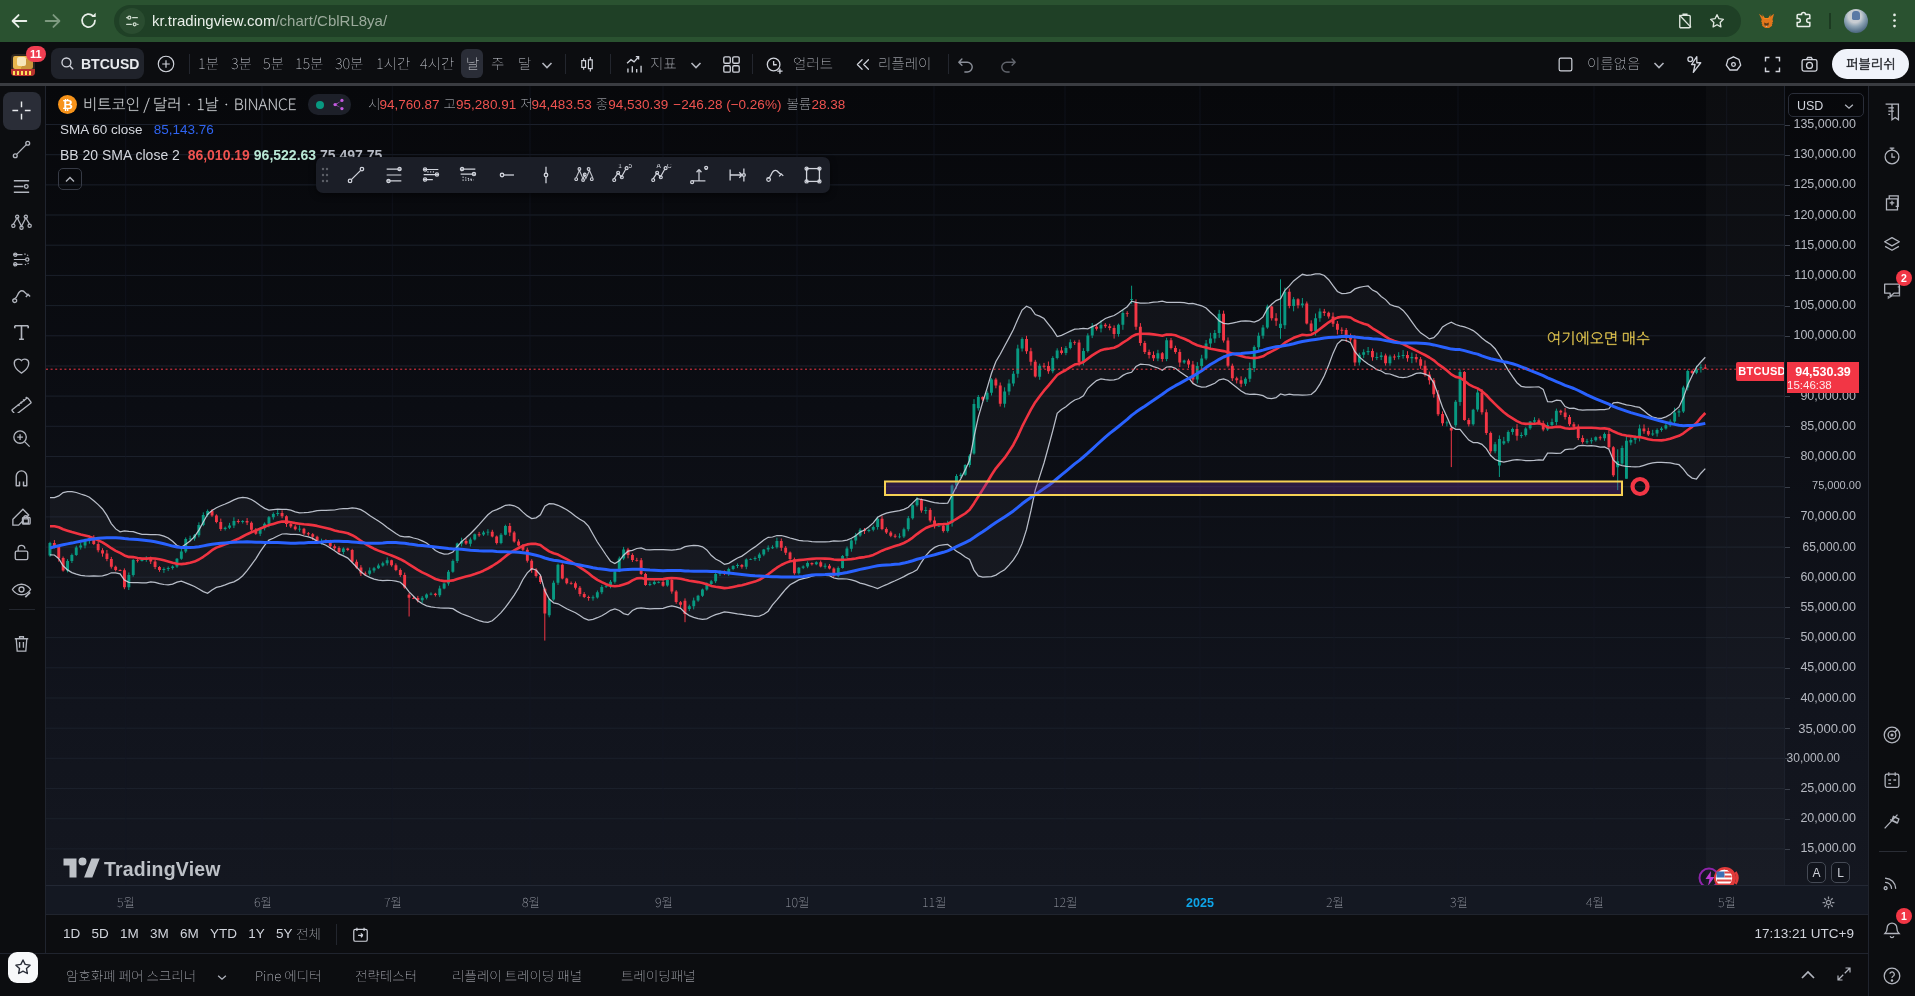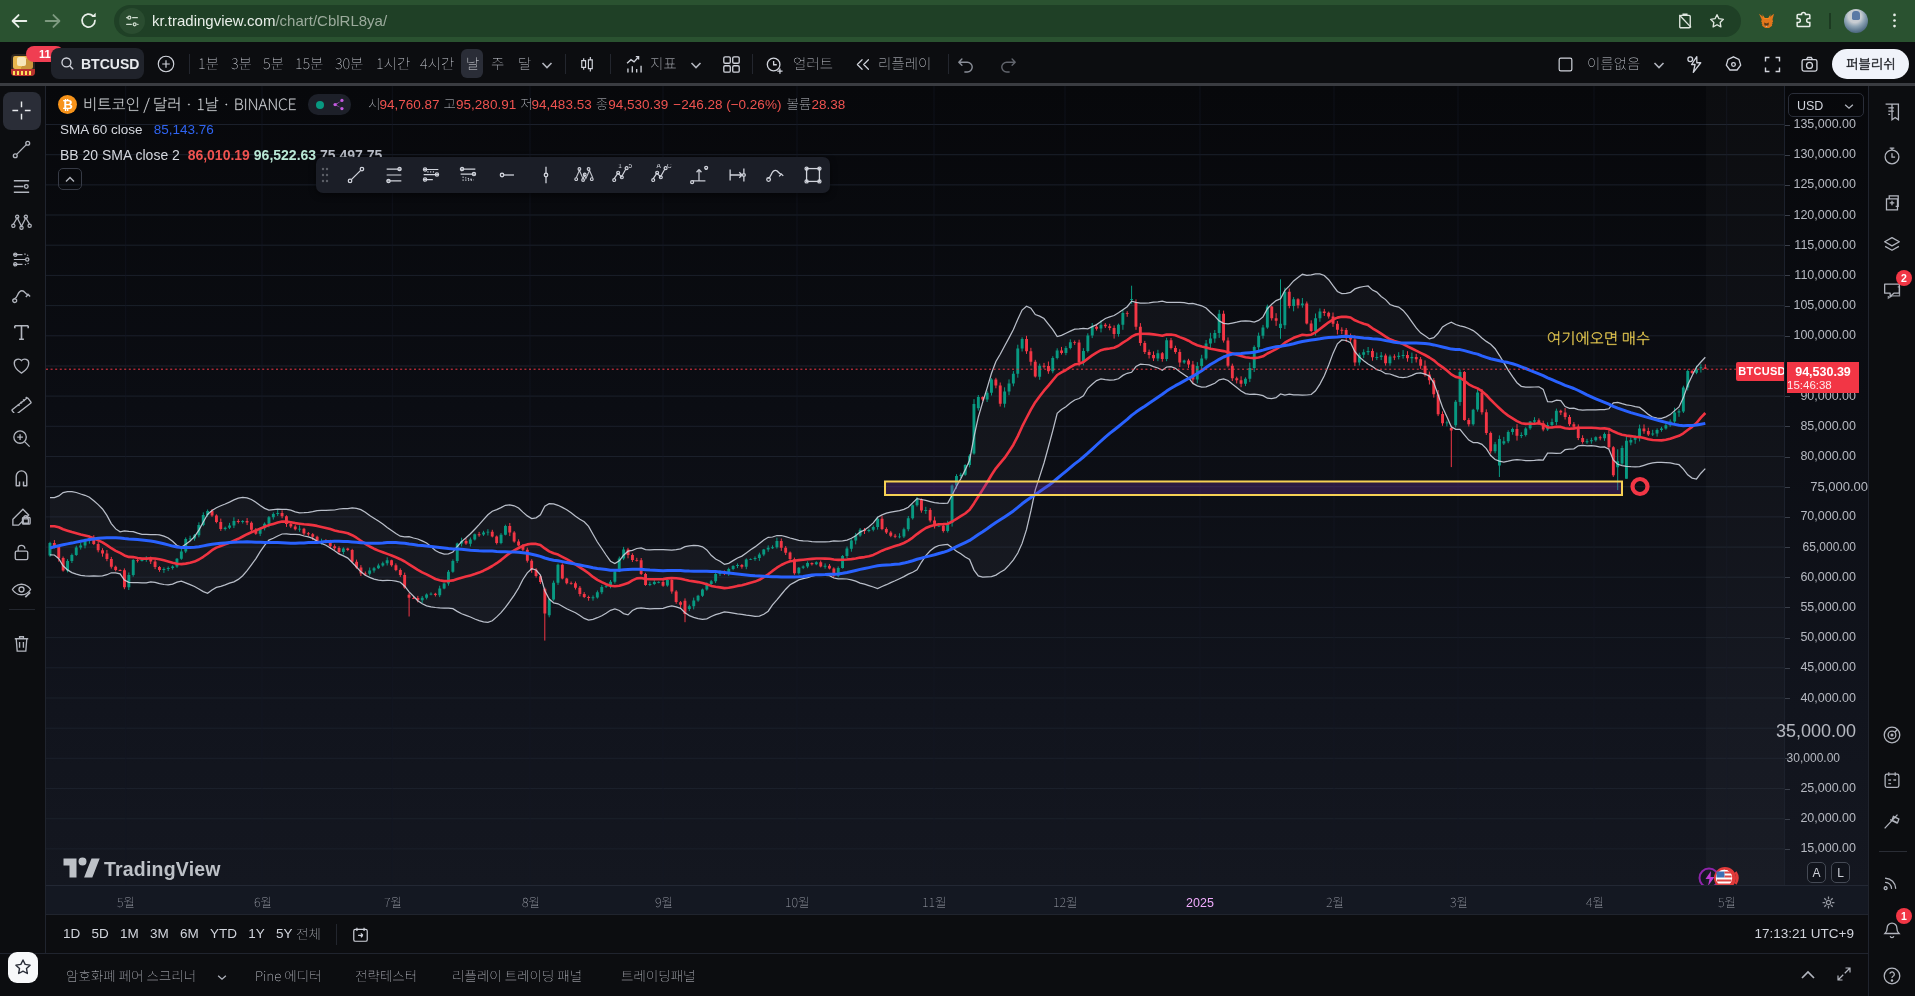--- a/index.html
+++ b/index.html
@@ -72,21 +72,21 @@
       </g>
     </svg>
 </div>
 <div id="tvbar">
   <div class="abs" style="left:11px;top:12px;width:24px;height:22px;border-radius:4px;background:#2e2620;overflow:hidden">
       <div style="position:absolute;left:2px;top:2px;width:20px;height:13px;background:linear-gradient(120deg,#e8b64e 0 55%,#c9963b 55%);border-radius:2px"></div>
       <div style="position:absolute;left:6px;top:3px;width:9px;height:9px;background:#f6e7bb;border-radius:2px"></div>
       <div style="position:absolute;left:0px;bottom:0px;width:24px;height:7px;background:#b8332e"></div>
       <div style="position:absolute;left:2px;bottom:1px;width:20px;height:4px;background:repeating-linear-gradient(90deg,#ffe45c 0 2px,#b8332e 2px 4px)"></div>
     </div>
-  <div class="abs" style="left:26px;top:4px;min-width:16px;height:16px;border-radius:8px;background:#f03e52;color:#fff;font-size:11px;font-weight:700;text-align:center;line-height:16px;padding:0 13px">11</div>
+  <div class="abs" style="left:26px;top:4px;min-width:16px;height:16px;border-radius:8px;background:#f03e52;color:#fff;font-size:11px;font-weight:700;text-align:center;line-height:16px;padding:0 4px">11</div>
   <div class="abs" style="left:51px;top:6px;width:93px;height:31px;background:#20232b;border-radius:8px"></div>
   <svg class="abs" style="left:59px;top:13px" width="17" height="17" viewBox="0 0 24 24">
       <circle cx="10.5" cy="10.5" r="6.3" stroke="#d1d4dc" stroke-width="1.9" fill="none"></circle>
       <path d="M15.2 15.2L20 20" stroke="#d1d4dc" stroke-width="1.9"></path>
     </svg>
   <div class="abs" style="left:81px;top:14px;font-size:14px;font-weight:700;color:#e8eaed">BTCUSD</div>
   <svg class="abs" style="left:156px;top:12px" width="20" height="20" viewBox="0 0 24 24">
       <circle cx="12" cy="12" r="9.3" stroke="#d1d4dc" stroke-width="1.4" fill="none"></circle>
       <path d="M12 7.5v9M7.5 12h9" stroke="#d1d4dc" stroke-width="1.4"></path>
     </svg>
@@ -586,37 +586,37 @@
   <div class="abs" style="right:12px;top:212.1px;font-size:12.5px;color:#b6b9c1">105,000.00</div>
   <div class="abs" style="left:0px;top:249.8px;width:5px;height:1px;background:#3a3f4a"></div>
   <div class="abs" style="right:12px;top:242.3px;font-size:12.5px;color:#b6b9c1">100,000.00</div>
   <div class="abs" style="left:0px;top:310.1px;width:5px;height:1px;background:#3a3f4a"></div>
   <div class="abs" style="right:12px;top:302.6px;font-size:12.5px;color:#b6b9c1">90,000.00</div>
   <div class="abs" style="left:0px;top:340.3px;width:5px;height:1px;background:#3a3f4a"></div>
   <div class="abs" style="right:12px;top:332.8px;font-size:12.5px;color:#b6b9c1">85,000.00</div>
   <div class="abs" style="left:0px;top:370.5px;width:5px;height:1px;background:#3a3f4a"></div>
   <div class="abs" style="right:12px;top:363.0px;font-size:12.5px;color:#b6b9c1">80,000.00</div>
   <div class="abs" style="left:0px;top:400.7px;width:5px;height:1px;background:#3a3f4a"></div>
-  <div class="abs" style="right:0;top:393.2px;font-size:13px;color:#b6b9c1">75,000.00</div>
+  <div class="abs" style="right:7px;top:393.2px;font-size:11px;color:#b6b9c1">75,000.00</div>
   <div class="abs" style="left:0px;top:430.9px;width:5px;height:1px;background:#3a3f4a"></div>
   <div class="abs" style="right:12px;top:423.4px;font-size:12.5px;color:#b6b9c1">70,000.00</div>
   <div class="abs" style="left:0px;top:461.1px;width:5px;height:1px;background:#3a3f4a"></div>
   <div class="abs" style="right:12px;top:453.6px;font-size:12px;color:#b6b9c1">65,000.00</div>
   <div class="abs" style="left:0px;top:491.2px;width:5px;height:1px;background:#3a3f4a"></div>
   <div class="abs" style="right:12px;top:483.7px;font-size:12.5px;color:#b6b9c1">60,000.00</div>
   <div class="abs" style="left:0px;top:521.4px;width:5px;height:1px;background:#3a3f4a"></div>
   <div class="abs" style="right:12px;top:513.9px;font-size:12.5px;color:#b6b9c1">55,000.00</div>
   <div class="abs" style="left:0px;top:551.6px;width:5px;height:1px;background:#3a3f4a"></div>
   <div class="abs" style="right:12px;top:544.1px;font-size:12.5px;color:#b6b9c1">50,000.00</div>
   <div class="abs" style="left:0px;top:581.8px;width:5px;height:1px;background:#3a3f4a"></div>
   <div class="abs" style="right:12px;top:574.3px;font-size:12.5px;color:#b6b9c1">45,000.00</div>
   <div class="abs" style="left:0px;top:612.0px;width:5px;height:1px;background:#3a3f4a"></div>
   <div class="abs" style="right:12px;top:604.5px;font-size:12.5px;color:#b6b9c1">40,000.00</div>
   <div class="abs" style="left:0px;top:642.2px;width:5px;height:1px;background:#3a3f4a"></div>
-  <div class="abs" style="right:12px;top:634.7px;font-size:18px;color:#b6b9c1">35,000.00</div>
+  <div class="abs" style="right:12px;top:634.7px;font-size:13px;color:#b6b9c1">35,000.00</div>
   <div class="abs" style="left:0px;top:672.3px;width:5px;height:1px;background:#3a3f4a"></div>
   <div class="abs" style="right:28px;top:664.8px;font-size:12px;color:#b6b9c1">30,000.00</div>
   <div class="abs" style="left:0px;top:702.5px;width:5px;height:1px;background:#3a3f4a"></div>
   <div class="abs" style="right:12px;top:695.0px;font-size:12.5px;color:#b6b9c1">25,000.00</div>
   <div class="abs" style="left:0px;top:732.7px;width:5px;height:1px;background:#3a3f4a"></div>
   <div class="abs" style="right:12px;top:725.2px;font-size:12.5px;color:#b6b9c1">20,000.00</div>
   <div class="abs" style="left:0px;top:762.9px;width:5px;height:1px;background:#3a3f4a"></div>
   <div class="abs" style="right:12px;top:755.4px;font-size:12.5px;color:#b6b9c1">15,000.00</div>
   <div class="abs" style="left:22px;top:776px;width:19px;height:21px;border:1px solid #454a55;border-radius:5px;color:#cdd0d8;font-size:12px;text-align:center;line-height:21px;background:#10131b">A</div>
   <div class="abs" style="left:46px;top:776px;width:19px;height:21px;border:1px solid #454a55;border-radius:5px;color:#cdd0d8;font-size:12px;text-align:center;line-height:21px;background:#10131b">L</div>
@@ -642,21 +642,21 @@
     </svg>
   <svg class="abs" style="left:739.4933605194092px;top:6.5px;" width="27" height="21" viewBox="0 0 27 21">
       <path transform="translate(0,14)" d="M1.19 -0.00 L1.19 -0.41 L3.28 -0.41 L3.28 -8.22 L1.69 -8.22 L1.69 -8.55 Q2.21 -8.64 2.62 -8.77 Q3.04 -8.91 3.32 -9.07 L3.71 -9.07 L3.71 -0.41 L5.66 -0.41 L5.66 -0.00 L1.19 -0.00 Z M9.77 0.16 Q8.98 0.16 8.39 -0.35 Q7.81 -0.86 7.51 -1.91 Q7.20 -2.96 7.20 -4.56 Q7.20 -6.15 7.51 -7.18 Q7.81 -8.21 8.39 -8.72 Q8.98 -9.24 9.77 -9.24 Q10.57 -9.24 11.14 -8.72 Q11.71 -8.21 12.02 -7.18 Q12.34 -6.15 12.34 -4.56 Q12.34 -2.96 12.02 -1.91 Q11.71 -0.86 11.14 -0.35 Q10.57 0.16 9.77 0.16 Z M9.77 -0.25 Q10.41 -0.25 10.89 -0.75 Q11.36 -1.25 11.62 -2.21 Q11.88 -3.18 11.88 -4.56 Q11.88 -5.94 11.62 -6.89 Q11.36 -7.85 10.89 -8.34 Q10.41 -8.84 9.77 -8.84 Q9.14 -8.84 8.66 -8.34 Q8.19 -7.85 7.92 -6.89 Q7.66 -5.94 7.66 -4.56 Q7.66 -3.18 7.92 -2.21 Q8.19 -1.25 8.66 -0.75 Q9.14 -0.25 9.77 -0.25 Z M17.04 -5.55 L17.44 -5.55 L17.44 -3.53 L17.04 -3.53 L17.04 -5.55 Z M22.11 -10.19 L22.52 -10.19 L22.52 -3.59 L22.11 -3.59 L22.11 -10.19 Z M13.76 -5.36 L13.69 -5.75 Q14.75 -5.75 15.99 -5.78 Q17.22 -5.80 18.51 -5.87 Q19.80 -5.94 21.00 -6.09 L21.04 -5.76 Q19.83 -5.59 18.54 -5.50 Q17.25 -5.41 16.02 -5.39 Q14.80 -5.36 13.76 -5.36 Z M15.47 -3.11 L22.52 -3.11 L22.52 -1.12 L15.90 -1.12 L15.90 0.51 L15.51 0.51 L15.51 -1.47 L22.12 -1.47 L22.12 -2.75 L15.47 -2.75 L15.47 -3.11 Z M15.51 0.29 L23.01 0.29 L23.01 0.66 L15.51 0.66 L15.51 0.29 Z M19.66 -4.80 L22.26 -4.80 L22.26 -4.44 L19.66 -4.44 L19.66 -4.80 Z M17.31 -9.93 Q18.12 -9.93 18.72 -9.73 Q19.33 -9.54 19.66 -9.16 Q19.99 -8.79 19.99 -8.26 Q19.99 -7.75 19.66 -7.38 Q19.33 -7.00 18.72 -6.81 Q18.12 -6.61 17.31 -6.61 Q16.50 -6.61 15.89 -6.81 Q15.29 -7.00 14.96 -7.38 Q14.64 -7.75 14.64 -8.26 Q14.64 -8.79 14.96 -9.16 Q15.29 -9.54 15.89 -9.73 Q16.50 -9.93 17.31 -9.93 Z M17.31 -9.57 Q16.29 -9.57 15.66 -9.21 Q15.02 -8.85 15.02 -8.26 Q15.02 -7.69 15.66 -7.32 Q16.29 -6.95 17.31 -6.95 Q18.34 -6.95 18.96 -7.32 Q19.59 -7.69 19.59 -8.26 Q19.59 -8.85 18.96 -9.21 Q18.34 -9.57 17.31 -9.57 Z" fill="#a8abb5"></path>
     </svg>
   <svg class="abs" style="left:876.4933605194092px;top:6.5px;" width="27" height="21" viewBox="0 0 27 21">
       <path transform="translate(0,14)" d="M1.19 -0.00 L1.19 -0.41 L3.28 -0.41 L3.28 -8.22 L1.69 -8.22 L1.69 -8.55 Q2.21 -8.64 2.62 -8.77 Q3.04 -8.91 3.32 -9.07 L3.71 -9.07 L3.71 -0.41 L5.66 -0.41 L5.66 -0.00 L1.19 -0.00 Z M7.70 -0.00 L7.70 -0.41 L9.79 -0.41 L9.79 -8.22 L8.20 -8.22 L8.20 -8.55 Q8.73 -8.64 9.14 -8.77 Q9.55 -8.91 9.84 -9.07 L10.23 -9.07 L10.23 -0.41 L12.17 -0.41 L12.17 -0.00 L7.70 -0.00 Z M17.04 -5.55 L17.44 -5.55 L17.44 -3.53 L17.04 -3.53 L17.04 -5.55 Z M22.11 -10.19 L22.52 -10.19 L22.52 -3.59 L22.11 -3.59 L22.11 -10.19 Z M13.76 -5.36 L13.69 -5.75 Q14.75 -5.75 15.99 -5.78 Q17.22 -5.80 18.51 -5.87 Q19.80 -5.94 21.00 -6.09 L21.04 -5.76 Q19.83 -5.59 18.54 -5.50 Q17.25 -5.41 16.02 -5.39 Q14.80 -5.36 13.76 -5.36 Z M15.47 -3.11 L22.52 -3.11 L22.52 -1.12 L15.90 -1.12 L15.90 0.51 L15.51 0.51 L15.51 -1.47 L22.12 -1.47 L22.12 -2.75 L15.47 -2.75 L15.47 -3.11 Z M15.51 0.29 L23.01 0.29 L23.01 0.66 L15.51 0.66 L15.51 0.29 Z M19.66 -4.80 L22.26 -4.80 L22.26 -4.44 L19.66 -4.44 L19.66 -4.80 Z M17.31 -9.93 Q18.12 -9.93 18.72 -9.73 Q19.33 -9.54 19.66 -9.16 Q19.99 -8.79 19.99 -8.26 Q19.99 -7.75 19.66 -7.38 Q19.33 -7.00 18.72 -6.81 Q18.12 -6.61 17.31 -6.61 Q16.50 -6.61 15.89 -6.81 Q15.29 -7.00 14.96 -7.38 Q14.64 -7.75 14.64 -8.26 Q14.64 -8.79 14.96 -9.16 Q15.29 -9.54 15.89 -9.73 Q16.50 -9.93 17.31 -9.93 Z M17.31 -9.57 Q16.29 -9.57 15.66 -9.21 Q15.02 -8.85 15.02 -8.26 Q15.02 -7.69 15.66 -7.32 Q16.29 -6.95 17.31 -6.95 Q18.34 -6.95 18.96 -7.32 Q19.59 -7.69 19.59 -8.26 Q19.59 -8.85 18.96 -9.21 Q18.34 -9.57 17.31 -9.57 Z" fill="#a8abb5"></path>
     </svg>
   <svg class="abs" style="left:1007.4933605194092px;top:6.5px;" width="27" height="21" viewBox="0 0 27 21">
       <path transform="translate(0,14)" d="M1.19 -0.00 L1.19 -0.41 L3.28 -0.41 L3.28 -8.22 L1.69 -8.22 L1.69 -8.55 Q2.21 -8.64 2.62 -8.77 Q3.04 -8.91 3.32 -9.07 L3.71 -9.07 L3.71 -0.41 L5.66 -0.41 L5.66 -0.00 L1.19 -0.00 Z M7.09 -0.00 L7.09 -0.29 Q8.70 -1.68 9.66 -2.80 Q10.63 -3.93 11.05 -4.88 Q11.48 -5.84 11.48 -6.69 Q11.48 -7.28 11.27 -7.76 Q11.06 -8.25 10.63 -8.54 Q10.19 -8.82 9.49 -8.82 Q8.88 -8.82 8.33 -8.50 Q7.79 -8.18 7.38 -7.66 L7.06 -7.95 Q7.54 -8.49 8.13 -8.86 Q8.73 -9.24 9.52 -9.24 Q10.30 -9.24 10.84 -8.92 Q11.38 -8.60 11.66 -8.03 Q11.95 -7.46 11.95 -6.69 Q11.95 -5.70 11.47 -4.70 Q10.99 -3.70 10.07 -2.63 Q9.15 -1.56 7.84 -0.35 Q8.21 -0.38 8.59 -0.39 Q8.96 -0.41 9.32 -0.41 L12.40 -0.41 L12.40 -0.00 L7.09 -0.00 Z M17.04 -5.55 L17.44 -5.55 L17.44 -3.53 L17.04 -3.53 L17.04 -5.55 Z M22.11 -10.19 L22.52 -10.19 L22.52 -3.59 L22.11 -3.59 L22.11 -10.19 Z M13.76 -5.36 L13.69 -5.75 Q14.75 -5.75 15.99 -5.78 Q17.22 -5.80 18.51 -5.87 Q19.80 -5.94 21.00 -6.09 L21.04 -5.76 Q19.83 -5.59 18.54 -5.50 Q17.25 -5.41 16.02 -5.39 Q14.80 -5.36 13.76 -5.36 Z M15.47 -3.11 L22.52 -3.11 L22.52 -1.12 L15.90 -1.12 L15.90 0.51 L15.51 0.51 L15.51 -1.47 L22.12 -1.47 L22.12 -2.75 L15.47 -2.75 L15.47 -3.11 Z M15.51 0.29 L23.01 0.29 L23.01 0.66 L15.51 0.66 L15.51 0.29 Z M19.66 -4.80 L22.26 -4.80 L22.26 -4.44 L19.66 -4.44 L19.66 -4.80 Z M17.31 -9.93 Q18.12 -9.93 18.72 -9.73 Q19.33 -9.54 19.66 -9.16 Q19.99 -8.79 19.99 -8.26 Q19.99 -7.75 19.66 -7.38 Q19.33 -7.00 18.72 -6.81 Q18.12 -6.61 17.31 -6.61 Q16.50 -6.61 15.89 -6.81 Q15.29 -7.00 14.96 -7.38 Q14.64 -7.75 14.64 -8.26 Q14.64 -8.79 14.96 -9.16 Q15.29 -9.54 15.89 -9.73 Q16.50 -9.93 17.31 -9.93 Z M17.31 -9.57 Q16.29 -9.57 15.66 -9.21 Q15.02 -8.85 15.02 -8.26 Q15.02 -7.69 15.66 -7.32 Q16.29 -6.95 17.31 -6.95 Q18.34 -6.95 18.96 -7.32 Q19.59 -7.69 19.59 -8.26 Q19.59 -8.85 18.96 -9.21 Q18.34 -9.57 17.31 -9.57 Z" fill="#a8abb5"></path>
     </svg>
-  <div class="abs" style="left:1140.1px;top:9.5px;font-size:12.5px;font-weight:400;color:#f0abfc">2025</div>
+  <div class="abs" style="left:1140.1px;top:9.5px;font-size:12.5px;font-weight:700;color:#0ea5e9">2025</div>
   <svg class="abs" style="left:1279.7496099472046px;top:6.5px;" width="20" height="21" viewBox="0 0 20 21">
       <path transform="translate(0,14)" d="M0.57 -0.00 L0.57 -0.29 Q2.19 -1.68 3.15 -2.80 Q4.11 -3.93 4.54 -4.88 Q4.96 -5.84 4.96 -6.69 Q4.96 -7.28 4.76 -7.76 Q4.55 -8.25 4.11 -8.54 Q3.68 -8.82 2.97 -8.82 Q2.36 -8.82 1.82 -8.50 Q1.28 -8.18 0.86 -7.66 L0.55 -7.95 Q1.03 -8.49 1.62 -8.86 Q2.21 -9.24 3.01 -9.24 Q3.79 -9.24 4.32 -8.92 Q4.86 -8.60 5.15 -8.03 Q5.44 -7.46 5.44 -6.69 Q5.44 -5.70 4.96 -4.70 Q4.47 -3.70 3.55 -2.63 Q2.64 -1.56 1.32 -0.35 Q1.70 -0.38 2.07 -0.39 Q2.45 -0.41 2.81 -0.41 L5.89 -0.41 L5.89 -0.00 L0.57 -0.00 Z M10.52 -5.55 L10.92 -5.55 L10.92 -3.53 L10.52 -3.53 L10.52 -5.55 Z M15.60 -10.19 L16.01 -10.19 L16.01 -3.59 L15.60 -3.59 L15.60 -10.19 Z M7.25 -5.36 L7.17 -5.75 Q8.24 -5.75 9.47 -5.78 Q10.71 -5.80 12.00 -5.87 Q13.29 -5.94 14.49 -6.09 L14.52 -5.76 Q13.31 -5.59 12.02 -5.50 Q10.74 -5.41 9.51 -5.39 Q8.29 -5.36 7.25 -5.36 Z M8.96 -3.11 L16.01 -3.11 L16.01 -1.12 L9.39 -1.12 L9.39 0.51 L9.00 0.51 L9.00 -1.47 L15.61 -1.47 L15.61 -2.75 L8.96 -2.75 L8.96 -3.11 Z M9.00 0.29 L16.50 0.29 L16.50 0.66 L9.00 0.66 L9.00 0.29 Z M13.15 -4.80 L15.75 -4.80 L15.75 -4.44 L13.15 -4.44 L13.15 -4.80 Z M10.80 -9.93 Q11.61 -9.93 12.21 -9.73 Q12.81 -9.54 13.14 -9.16 Q13.48 -8.79 13.48 -8.26 Q13.48 -7.75 13.14 -7.38 Q12.81 -7.00 12.21 -6.81 Q11.61 -6.61 10.80 -6.61 Q9.99 -6.61 9.38 -6.81 Q8.77 -7.00 8.45 -7.38 Q8.13 -7.75 8.13 -8.26 Q8.13 -8.79 8.45 -9.16 Q8.77 -9.54 9.38 -9.73 Q9.99 -9.93 10.80 -9.93 Z M10.80 -9.57 Q9.77 -9.57 9.14 -9.21 Q8.51 -8.85 8.51 -8.26 Q8.51 -7.69 9.14 -7.32 Q9.77 -6.95 10.80 -6.95 Q11.82 -6.95 12.45 -7.32 Q13.07 -7.69 13.07 -8.26 Q13.07 -8.85 12.45 -9.21 Q11.82 -9.57 10.80 -9.57 Z" fill="#a8abb5"></path>
     </svg>
   <svg class="abs" style="left:1403.7496099472046px;top:6.5px;" width="20" height="21" viewBox="0 0 20 21">
       <path transform="translate(0,14)" d="M3.16 0.16 Q2.46 0.16 1.95 -0.03 Q1.44 -0.21 1.06 -0.50 Q0.69 -0.79 0.41 -1.07 L0.70 -1.40 Q1.10 -0.97 1.67 -0.61 Q2.25 -0.25 3.19 -0.25 Q3.81 -0.25 4.29 -0.51 Q4.78 -0.78 5.05 -1.25 Q5.32 -1.72 5.32 -2.36 Q5.32 -3.01 5.00 -3.51 Q4.68 -4.00 3.98 -4.28 Q3.29 -4.55 2.18 -4.55 L2.18 -4.99 Q3.22 -4.99 3.84 -5.27 Q4.45 -5.55 4.72 -6.03 Q4.99 -6.51 4.99 -7.09 Q4.99 -7.86 4.49 -8.34 Q3.99 -8.82 3.14 -8.82 Q2.53 -8.82 1.99 -8.54 Q1.45 -8.26 1.09 -7.86 L0.80 -8.19 Q1.24 -8.61 1.81 -8.93 Q2.38 -9.24 3.14 -9.24 Q3.79 -9.24 4.32 -8.98 Q4.85 -8.72 5.16 -8.25 Q5.47 -7.78 5.47 -7.11 Q5.47 -6.19 4.98 -5.62 Q4.49 -5.05 3.76 -4.81 L3.76 -4.76 Q4.31 -4.65 4.78 -4.34 Q5.24 -4.03 5.52 -3.53 Q5.80 -3.04 5.80 -2.39 Q5.80 -1.61 5.45 -1.04 Q5.10 -0.46 4.51 -0.15 Q3.91 0.16 3.16 0.16 Z M10.52 -5.55 L10.92 -5.55 L10.92 -3.53 L10.52 -3.53 L10.52 -5.55 Z M15.60 -10.19 L16.01 -10.19 L16.01 -3.59 L15.60 -3.59 L15.60 -10.19 Z M7.25 -5.36 L7.17 -5.75 Q8.24 -5.75 9.47 -5.78 Q10.71 -5.80 12.00 -5.87 Q13.29 -5.94 14.49 -6.09 L14.52 -5.76 Q13.31 -5.59 12.02 -5.50 Q10.74 -5.41 9.51 -5.39 Q8.29 -5.36 7.25 -5.36 Z M8.96 -3.11 L16.01 -3.11 L16.01 -1.12 L9.39 -1.12 L9.39 0.51 L9.00 0.51 L9.00 -1.47 L15.61 -1.47 L15.61 -2.75 L8.96 -2.75 L8.96 -3.11 Z M9.00 0.29 L16.50 0.29 L16.50 0.66 L9.00 0.66 L9.00 0.29 Z M13.15 -4.80 L15.75 -4.80 L15.75 -4.44 L13.15 -4.44 L13.15 -4.80 Z M10.80 -9.93 Q11.61 -9.93 12.21 -9.73 Q12.81 -9.54 13.14 -9.16 Q13.48 -8.79 13.48 -8.26 Q13.48 -7.75 13.14 -7.38 Q12.81 -7.00 12.21 -6.81 Q11.61 -6.61 10.80 -6.61 Q9.99 -6.61 9.38 -6.81 Q8.77 -7.00 8.45 -7.38 Q8.13 -7.75 8.13 -8.26 Q8.13 -8.79 8.45 -9.16 Q8.77 -9.54 9.38 -9.73 Q9.99 -9.93 10.80 -9.93 Z M10.80 -9.57 Q9.77 -9.57 9.14 -9.21 Q8.51 -8.85 8.51 -8.26 Q8.51 -7.69 9.14 -7.32 Q9.77 -6.95 10.80 -6.95 Q11.82 -6.95 12.45 -7.32 Q13.07 -7.69 13.07 -8.26 Q13.07 -8.85 12.45 -9.21 Q11.82 -9.57 10.80 -9.57 Z" fill="#a8abb5"></path>
     </svg>
   <svg class="abs" style="left:1539.7496099472046px;top:6.5px;" width="20" height="21" viewBox="0 0 20 21">
       <path transform="translate(0,14)" d="M4.29 -0.00 L4.29 -6.80 Q4.29 -7.09 4.30 -7.51 Q4.32 -7.93 4.35 -8.21 L4.29 -8.21 Q4.12 -7.93 3.94 -7.62 Q3.76 -7.31 3.57 -7.01 L0.82 -3.06 L6.07 -3.06 L6.07 -2.66 L0.22 -2.66 L0.22 -2.90 L4.41 -9.07 L4.72 -9.07 L4.72 -0.00 L4.29 -0.00 Z M10.52 -5.55 L10.92 -5.55 L10.92 -3.53 L10.52 -3.53 L10.52 -5.55 Z M15.60 -10.19 L16.01 -10.19 L16.01 -3.59 L15.60 -3.59 L15.60 -10.19 Z M7.25 -5.36 L7.17 -5.75 Q8.24 -5.75 9.47 -5.78 Q10.71 -5.80 12.00 -5.87 Q13.29 -5.94 14.49 -6.09 L14.52 -5.76 Q13.31 -5.59 12.02 -5.50 Q10.74 -5.41 9.51 -5.39 Q8.29 -5.36 7.25 -5.36 Z M8.96 -3.11 L16.01 -3.11 L16.01 -1.12 L9.39 -1.12 L9.39 0.51 L9.00 0.51 L9.00 -1.47 L15.61 -1.47 L15.61 -2.75 L8.96 -2.75 L8.96 -3.11 Z M9.00 0.29 L16.50 0.29 L16.50 0.66 L9.00 0.66 L9.00 0.29 Z M13.15 -4.80 L15.75 -4.80 L15.75 -4.44 L13.15 -4.44 L13.15 -4.80 Z M10.80 -9.93 Q11.61 -9.93 12.21 -9.73 Q12.81 -9.54 13.14 -9.16 Q13.48 -8.79 13.48 -8.26 Q13.48 -7.75 13.14 -7.38 Q12.81 -7.00 12.21 -6.81 Q11.61 -6.61 10.80 -6.61 Q9.99 -6.61 9.38 -6.81 Q8.77 -7.00 8.45 -7.38 Q8.13 -7.75 8.13 -8.26 Q8.13 -8.79 8.45 -9.16 Q8.77 -9.54 9.38 -9.73 Q9.99 -9.93 10.80 -9.93 Z M10.80 -9.57 Q9.77 -9.57 9.14 -9.21 Q8.51 -8.85 8.51 -8.26 Q8.51 -7.69 9.14 -7.32 Q9.77 -6.95 10.80 -6.95 Q11.82 -6.95 12.45 -7.32 Q13.07 -7.69 13.07 -8.26 Q13.07 -8.85 12.45 -9.21 Q11.82 -9.57 10.80 -9.57 Z" fill="#a8abb5"></path>
     </svg>
   <svg class="abs" style="left:1672.4496099472046px;top:6.5px;" width="20" height="21" viewBox="0 0 20 21">

